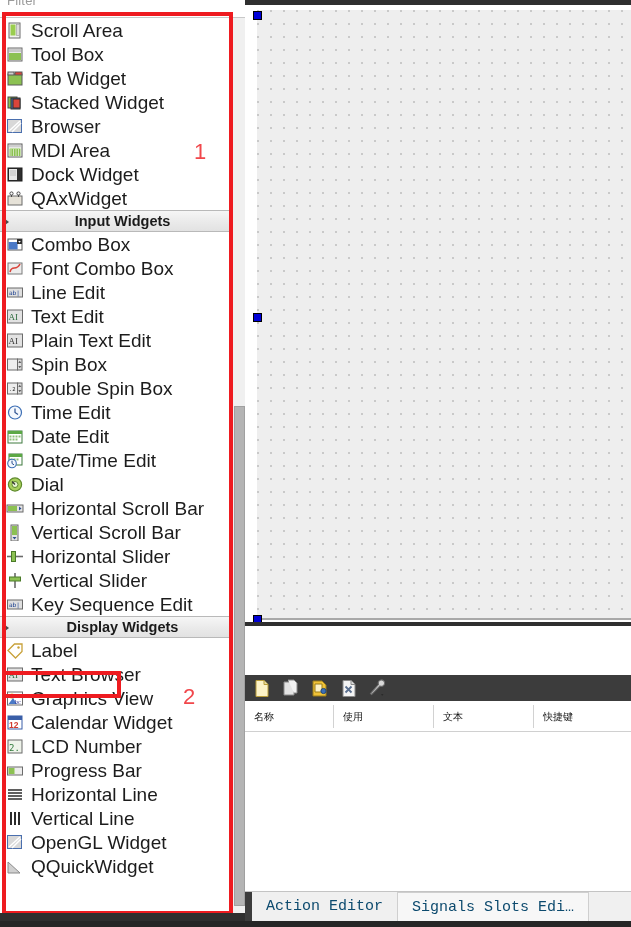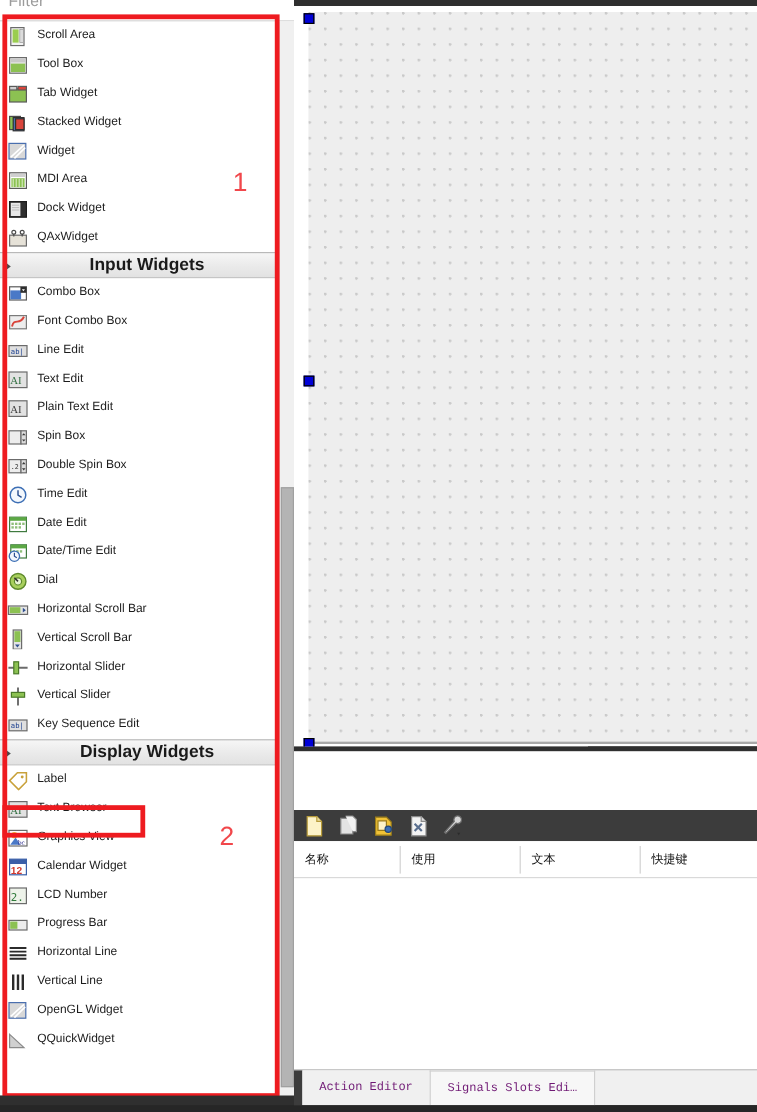--- a/index.html
+++ b/index.html
@@ -52,21 +52,21 @@
   }
   .wb-row {
     position: relative;
     height: 24px;
     display: flex;
     align-items: center;
     padding-left: 6px;
     background: #ffffff;
   }
   .wb-row .wb-label {
-    font-size: 10px;
+    font-size: 19px;
     color: #1c1c1c;
     font-family: "Liberation Sans", sans-serif;
     white-space: nowrap;
     line-height: 1;
     padding-left: 7px;
   }
   .wb-ico {
     width: 18px; height: 17px;
     flex: 0 0 18px;
     position: relative;
@@ -238,22 +238,22 @@
     border-top: 1px solid #c4c4c4;
     display: flex;
     align-items: stretch;
   }
   .tab {
     display: flex;
     align-items: center;
     justify-content: center;
     padding: 0 14px;
     font-family: "Liberation Mono", monospace;
-    font-size: 10px;
-    color: #701a75;
+    font-size: 15px;
+    color: #0c4a6e;
     white-space: nowrap;
     background: #f0f0f0;
     cursor: pointer;
   }
   .tab.active {
     background: #f7f7f7;
     border-left: 1px solid #cfcfcf;
     border-right: 1px solid #cfcfcf;
     border-top: 1px solid #cfcfcf;
   }
@@ -340,21 +340,21 @@
               <rect x="7" y="5" width="7" height="9" fill="#d9443b" stroke="#2f2f2f"></rect>
             </svg></span>
           <span class="wb-label">Stacked Widget</span>
         </div>
         <div class="wb-row">
           <span class="wb-ico"><svg width="18" height="17" viewBox="0 0 18 17">
               <rect x="1.5" y="1.5" width="14" height="13" fill="#d8d8d8" stroke="#4a6fae"></rect>
               <path d="M3 13 L14 3" stroke="#ffffff" stroke-width="1.4"></path>
               <path d="M6 14 L15 5" stroke="#ffffff" stroke-width="1.4"></path>
             </svg></span>
-          <span class="wb-label">Widget</span>
+          <span class="wb-label">Browser</span>
         </div>
         <div class="wb-row">
           <span class="wb-ico"><svg width="18" height="17" viewBox="0 0 18 17">
               <rect x="2" y="2" width="14" height="13" fill="#ffffff" stroke="#5a5a5a"></rect>
               <rect x="3" y="3" width="12" height="2.5" fill="#cfcfcf"></rect>
               <rect x="3.5" y="6.5" width="11" height="7.5" fill="#8cc152"></rect>
               <path d="M5 7 v7 M7.5 7 v7 M10 7 v7 M12.5 7 v7" stroke="#ffffff" stroke-width=".6"></path>
             </svg></span>
           <span class="wb-label">MDI Area</span>
         </div>

